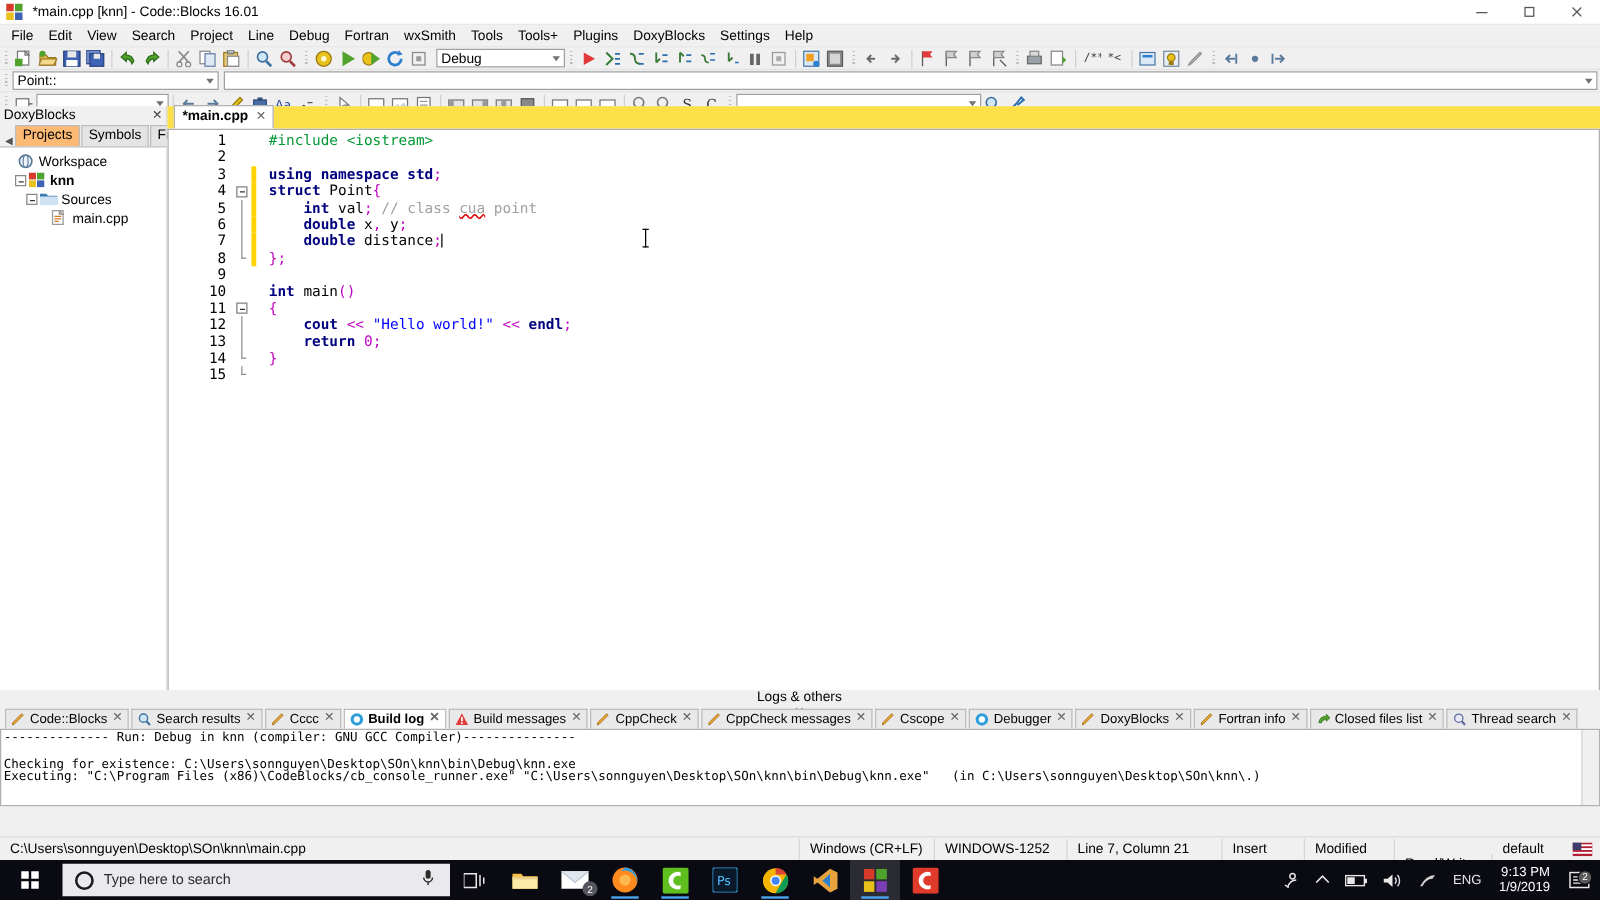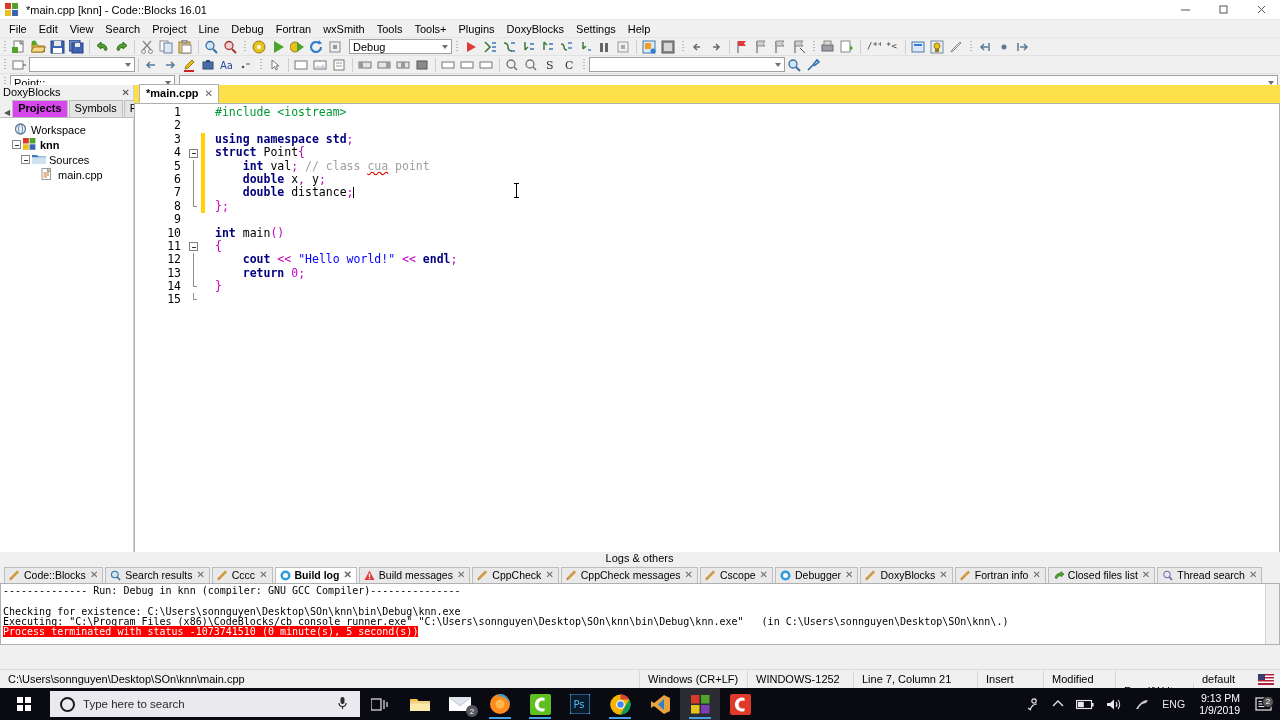--- a/index.html
+++ b/index.html
@@ -72,21 +72,21 @@
   .mgmt { width: 134px; background: #f0f0f0; display: flex; flex-direction: column; border-right: 1px solid #d0d0d0;}
   .mgmt-head {
     height: 14px; display: flex; align-items: center; justify-content: space-between;
     font-size: 11px; padding: 0 3px 0 3px; color: #000;
   }
   .mgmt-tabs { display: flex; align-items: flex-end; height: 18px; padding-left: 2px; background: #f0f0f0; }
   .mtab {
     font-size: 11px; padding: 1px 5px 2px 5px; border: 1px solid #bdbdbd; border-bottom: none;
     background: #e4e4e4; margin-right: 1px; color: #000; line-height: 13px;
   }
-  .mtab.active { background: #d946ef; font-weight: bold; }
+  .mtab.active { background: #fdba74; font-weight: normal; }
   .mtab-arrow { font-size: 8px; color: #555; padding: 0 2px; }
   .tree { flex: 1; background: #fff; border-top: 1px solid #bdbdbd; padding: 4px 0 0 3px; }
   .tnode { display: flex; align-items: center; height: 15px; font-size: 11px; white-space: nowrap; }
   .tbox {
     width: 9px; height: 9px; border: 1px solid #888; background: #fff; margin-right: 2px;
     position: relative; flex: none;
   }
   .tbox::before {
     content: ''; position: absolute; left: 1.5px; top: 3.5px; width: 4px; height: 1px; background: #333;
   }
@@ -579,20 +579,32 @@
     <div class="tbi">
       <svg width="15" height="14">
           <path d="M4 7 L10 7 M8 4 L11 7 L8 10" fill="none" stroke="#5a7a9a" stroke-width="1.5"></path>
           <line x1="2" y1="3" x2="2" y2="11" stroke="#5a7a9a" stroke-width="1.5"></line>
         </svg>
     </div>
   </div>
 
   <div class="toolbar-row">
     <div class="tb-grip"></div>
+    <div class="tb-combo" style="width:165px;">
+      <span>Point::</span>
+      <span class="arrow"></span>
+    </div>
+    <div class="tb-combo" style="flex:1;margin-left:4px;margin-right:2px;">
+      <span></span>
+      <span class="arrow"></span>
+    </div>
+  </div>
+
+  <div class="toolbar-row">
+    <div class="tb-grip"></div>
     <div class="tbi">
       <svg width="15" height="14">
           <rect x="1" y="3" width="10" height="8" fill="#fff" stroke="#777"></rect>
           <path d="M11 7 l3 0" stroke="#555"></path>
         </svg>
     </div>
     <div class="tb-combo" style="width:106px;">
       <span></span>
       <span class="arrow"></span>
     </div>
@@ -726,32 +738,20 @@
     <div class="tbi">
       <svg width="15" height="14">
           <circle cx="6" cy="6" r="4" fill="#cfe6f5" stroke="#3b6fa0" stroke-width="1.3"></circle>
           <line x1="9" y1="9" x2="13" y2="13" stroke="#3b6fa0" stroke-width="2"></line>
         </svg>
     </div>
     <div class="tbi">
       <svg width="15" height="14">
           <path d="M2 12 l5-5 M7 7 l4-5 2 2 -5 4" fill="none" stroke="#2a6fb0" stroke-width="1.6"></path>
         </svg>
-    </div>
-  </div>
-
-  <div class="toolbar-row">
-    <div class="tb-grip"></div>
-    <div class="tb-combo" style="width:165px;">
-      <span>Point::</span>
-      <span class="arrow"></span>
-    </div>
-    <div class="tb-combo" style="flex:1;margin-left:4px;margin-right:2px;">
-      <span></span>
-      <span class="arrow"></span>
     </div>
   </div>
 
   <div class="main">
 
     <div class="mgmt">
       <div class="mgmt-head">
         <span>DoxyBlocks</span>
         <span style="color:#444;font-size:10px;">✕</span>
       </div>
@@ -998,21 +998,20 @@
           <span>Thread search</span>
           <span class="x">✕</span>
         </div>
       </div>
     <div class="log-body" id="log-body">
       <div class="log-scroll-right"></div>
     <div class="lline">-------------- Run: Debug in knn (compiler: GNU GCC Compiler)---------------</div>
         <div class="lline"></div>
         <div class="lline">Checking for existence: C:\Users\sonnguyen\Desktop\SOn\knn\bin\Debug\knn.exe</div>
         <div class="lline">Executing: "C:\Program Files (x86)\CodeBlocks/cb_console_runner.exe" "C:\Users\sonnguyen\Desktop\SOn\knn\bin\Debug\knn.exe"   (in C:\Users\sonnguyen\Desktop\SOn\knn\.)</div>
-        <div class="lline"><span class="log-err">Process terminated with status -1073741510 (0 minute(s), 5 second(s))</span></div>
       </div>
   </div>
 
   <div class="statusbar">
     <div class="sb-cell" style="width:640px;border-right:1px solid #d6d6d6;">C:\Users\sonnguyen\Desktop\SOn\knn\main.cpp</div>
     <div class="sb-cell" style="width:108px;">Windows (CR+LF)</div>
     <div class="sb-cell" style="width:106px;">WINDOWS-1252</div>
     <div class="sb-cell" style="width:124px;">Line 7, Column 21</div>
     <div class="sb-cell" style="width:66px;">Insert</div>
     <div class="sb-cell" style="width:72px;">Modified</div>

